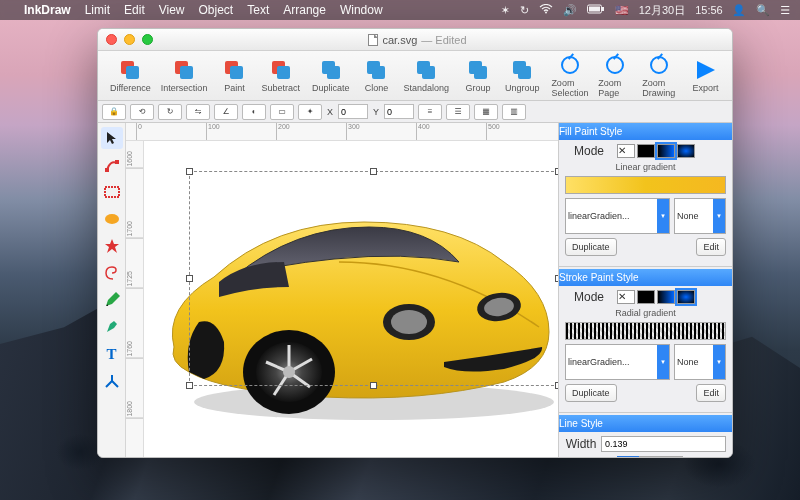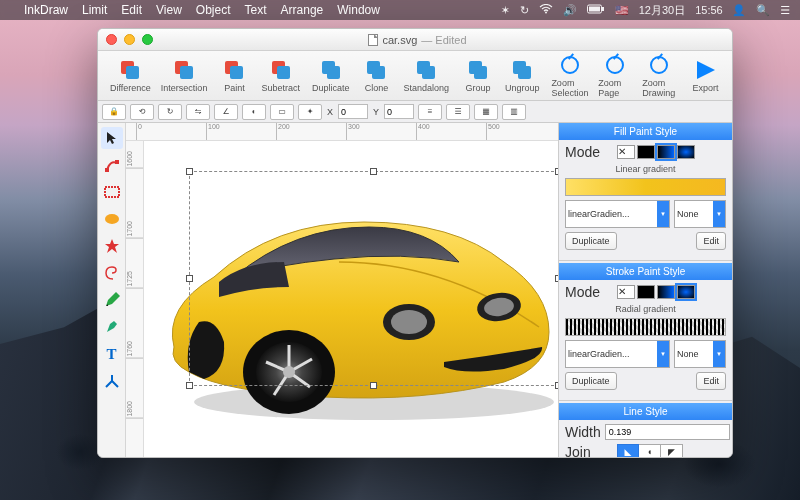--- a/index.html
+++ b/index.html
@@ -18,21 +18,21 @@
   }
 
   
   .mac-menubar {
     position: absolute; top:0; left:0; right:0; height:20px;
     background: rgba(30,30,35,0.55); color:#fff; font-size:12px;
     display:flex; align-items:center; padding:0 10px; gap:14px;
     backdrop-filter: blur(2px);
   }
   .mac-menubar .apple { font-size:13px; }
-  .mac-menubar .app-name { font-weight:400; }
+  .mac-menubar .app-name { font-weight:700; }
   .mac-menubar .spacer { flex:1; }
   .mac-menubar .status { display:flex; gap:10px; align-items:center; font-size:11px; }
   .mac-menubar .status span { opacity:.95; }
 
   
   .window {
     position:absolute; top:28px; left:97px; width:636px; height:430px;
     background:#f2f2f2; border-radius:6px; box-shadow:0 20px 50px rgba(0,0,0,.45);
     display:flex; flex-direction:column; overflow:hidden; border:1px solid #bfbfbf;
   }
@@ -92,28 +92,28 @@
   .ruler-v .tick{position:absolute;left:0;right:0;border-top:1px solid #bbb;writing-mode:vertical-rl;transform:rotate(180deg);padding-top:1px;}
   .canvas{flex:1;position:relative;background:#fff;overflow:hidden;}
 
   
   .selbox{position:absolute;border:1px dashed #888;}
   .handle{position:absolute;width:7px;height:7px;background:#fff;border:1px solid #555;}
 
   
   .right-panels{width:174px;background:#efeff2;border-left:1px solid #ccc;overflow-y:auto;font-size:10px;color:#333;}
   .panel{border-bottom:1px solid #ccc;padding-bottom:6px;margin-bottom:2px;}
-  .panel-h{background:linear-gradient(#57a9ff,#2f86f5);color:#fff;font-size:10px;font-weight:500;padding:3px 20px;text-align:center;}
+  .panel-h{background:linear-gradient(#57a9ff,#2f86f5);color:#fff;font-size:10px;font-weight:500;padding:3px 0;}
   .panel-body{padding:4px 6px;display:flex;flex-direction:column;gap:4px;}
   .row{display:flex;align-items:center;gap:4px;}
-  .row label{width:48px;text-align:left;font-size:14px;color:#333;}
+  .row label{width:48px;text-align:center;font-size:12px;color:#333;}
   .swatch-row{display:flex;gap:2px;align-items:center;}
   .swatch{width:18px;height:14px;border:1px solid #999;cursor:pointer;}
   .grad-preview{height:18px;border:1px solid #aaa;}
-  .select{flex:1;height:28px;background:#fff;border:1px solid #aaa;font-size:9px;padding:0 2px;display:flex;align-items:center;justify-content:space-between;}
+  .select{flex:1;height:36px;background:#fff;border:1px solid #aaa;font-size:9px;padding:0 2px;display:flex;align-items:center;justify-content:space-between;}
   .select .chev{background:#2f86f5;color:#fff;width:12px;height:100%;display:flex;align-items:center;justify-content:center;font-size:7px;margin-right:-2px;}
   .btn{height:18px;padding:0 6px;background:linear-gradient(#fff,#eee);border:1px solid #aaa;border-radius:3px;font-size:9px;display:flex;align-items:center;cursor:pointer;}
   .numfield{flex:1;height:16px;background:#fff;border:1px solid #aaa;font-size:9px;padding:0 3px;}
   .seg{display:flex;}
   .seg .s{width:22px;height:16px;background:#fff;border:1px solid #aaa;display:flex;align-items:center;justify-content:center;font-size:9px;}
   .seg .s.on{background:#2f86f5;color:#fff;border-color:#2a78e0;}
   .seg .s + .s{border-left:none;}
 
   
   .car{position:absolute;left:0;bottom:30px;width:420px;}

